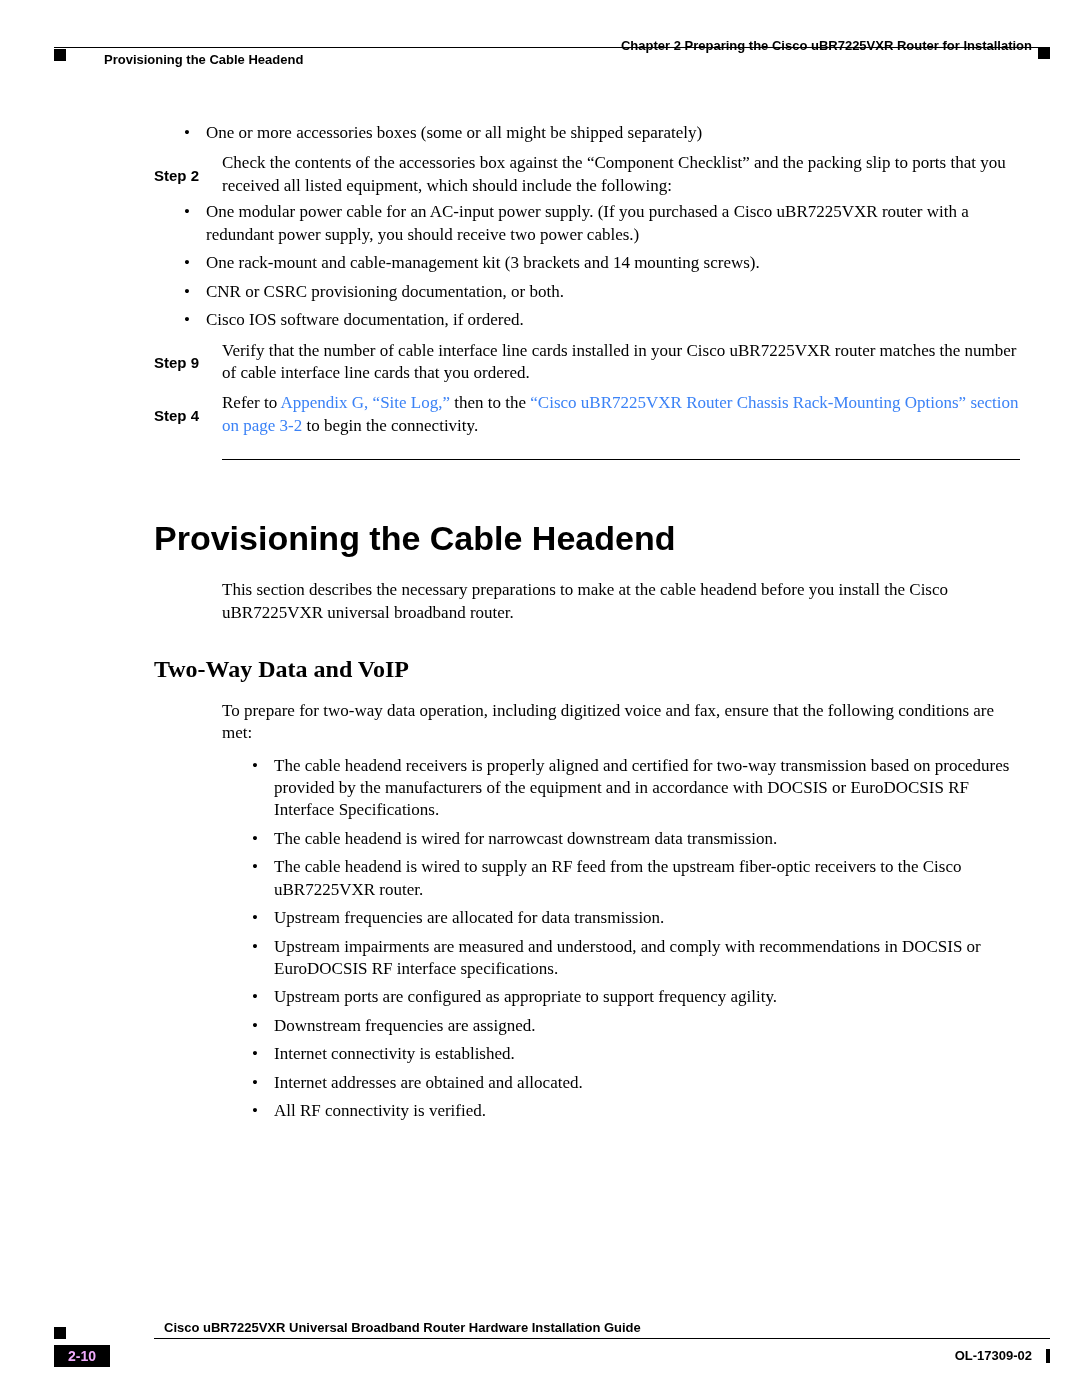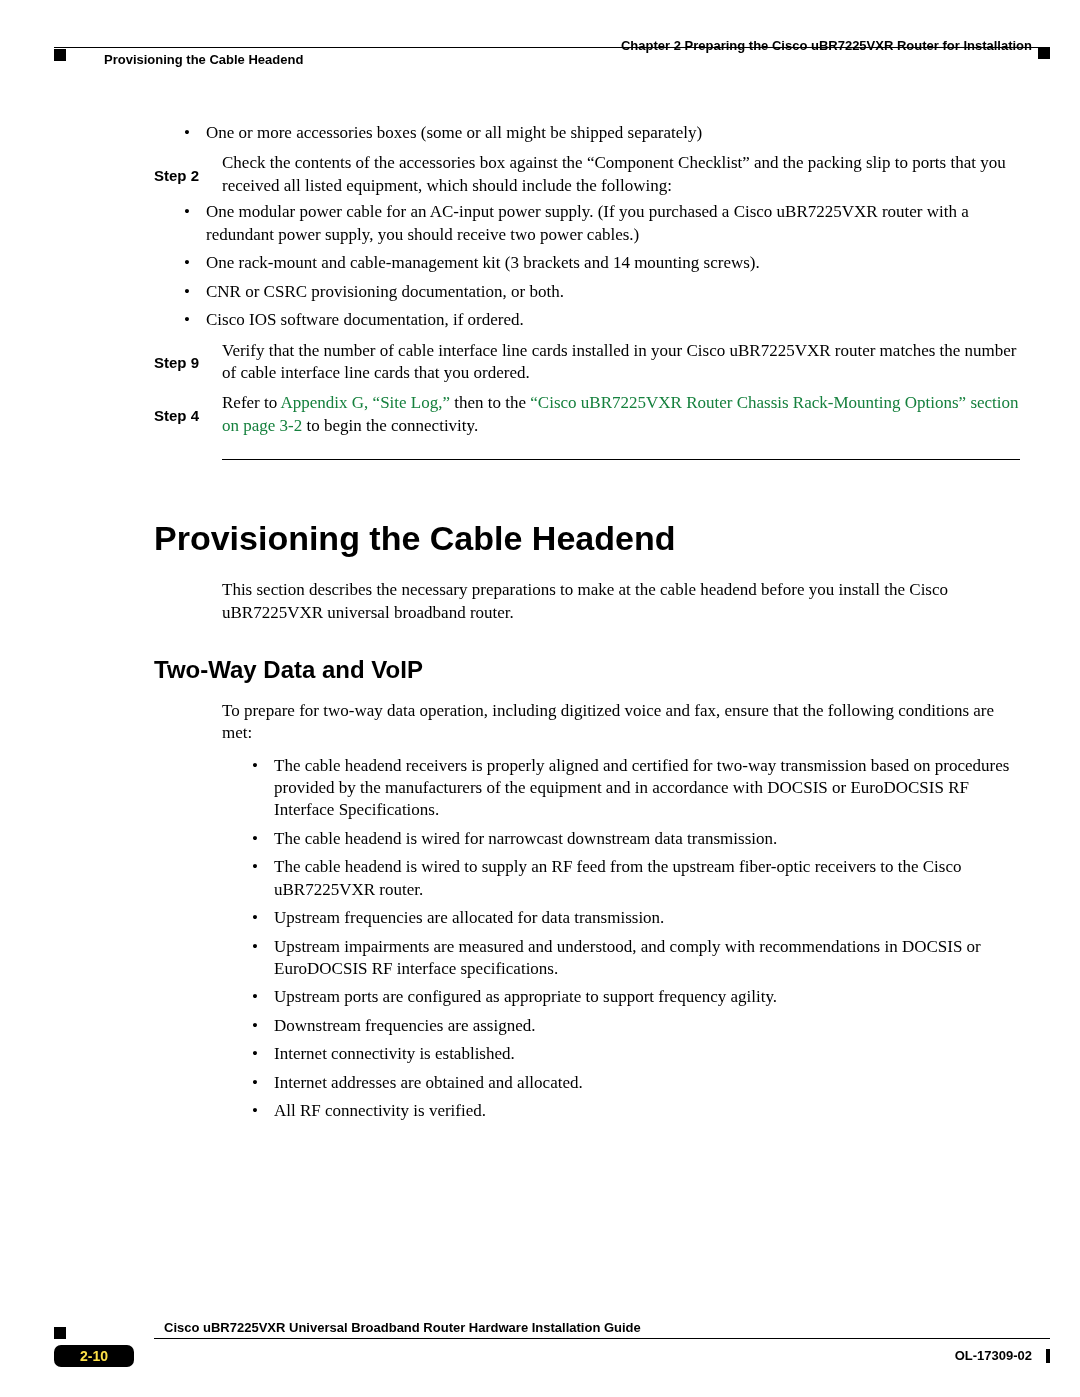--- a/index.html
+++ b/index.html
@@ -14,32 +14,32 @@
   
   .body { position: absolute; top: 118px; left: 130px; right: 60px; font-size: 17px; line-height: 1.32; }
   .step-row { display: flex; margin-top: 6px; align-items: center; }
   .step-label { width: 68px; font-family: Arial, Helvetica, sans-serif; font-size: 15px; font-weight: 700; padding-top: 2px; }
   .step-text { flex: 1; }
   ul.bullets { list-style: none; margin-left: 30px; margin-top: 4px; }
   ul.bullets li { position: relative; padding-left: 22px; margin-bottom: 6px; }
   ul.bullets li::before { content: "•"; position: absolute; left: 0; top: 0; font-size: 17px; }
   .first-bullet { margin-left: 98px; }
   .step-block { margin-top: 8px; }
-  .link { color: #15803d; }
+  .link { color: #3b82f6; }
   .sep-rule { margin-top: 22px; border-top: 1px solid #000; height: 1px; margin-left: 68px; }
   
   h1.section-title { font-family: Arial, Helvetica, sans-serif; font-size: 34px; font-weight: 700; margin-top: 56px; margin-bottom: 18px; margin-left: 0; }
   .intro-para { margin-left: 68px; margin-bottom: 26px; }
-  h2.sub-title { font-family: Liberation Sans, sans-serif; font-size: 24px; font-weight: 700; margin-top: 30px; margin-bottom: 14px; }
+  h2.sub-title { font-family: Liberation Serif, serif; font-size: 24px; font-weight: 700; margin-top: 30px; margin-bottom: 14px; }
   .sub-para { margin-left: 68px; }
   .sub-bullets { margin-left: 98px !important; }
   
   .ftr-line { position: absolute; bottom: 58px; left: 130px; right: 30px; border-top: 1px solid #000; height: 1px; }
   .ftr-title { position: absolute; bottom: 62px; left: 140px; font-family: Arial, Helvetica, sans-serif; font-size: 13px; font-weight: 700; }
-  .ftr-page-box { position: absolute; bottom: 30px; left: 30px; height: 22px; background: #000; color: #fde047; font-family: Arial, Helvetica, sans-serif; font-size: 14px; font-weight: 700; padding: 2px 26px; display: flex; align-items: center; border-radius: 7px; }
+  .ftr-page-box { position: absolute; bottom: 30px; left: 30px; height: 22px; background: #000; color: #f0abfc; font-family: Arial, Helvetica, sans-serif; font-size: 14px; font-weight: 700; padding: 2px 14px; display: flex; align-items: center; }
   .ftr-marker { position: absolute; bottom: 58px; left: 30px; width: 12px; height: 12px; background: #000; }
   .ftr-doc { position: absolute; bottom: 34px; right: 48px; font-family: Arial, Helvetica, sans-serif; font-size: 13px; font-weight: 700; }
   .ftr-right-marker { position: absolute; bottom: 34px; right: 30px; width: 4px; height: 14px; background: #000; }
 </style>
 </head>
 <body>
 
 <div class="page">
 
   <div class="hdr-line"></div>

